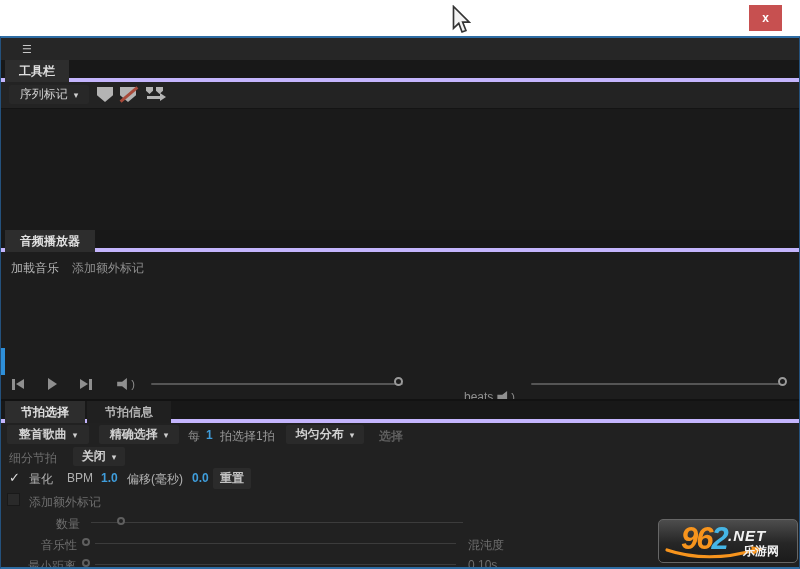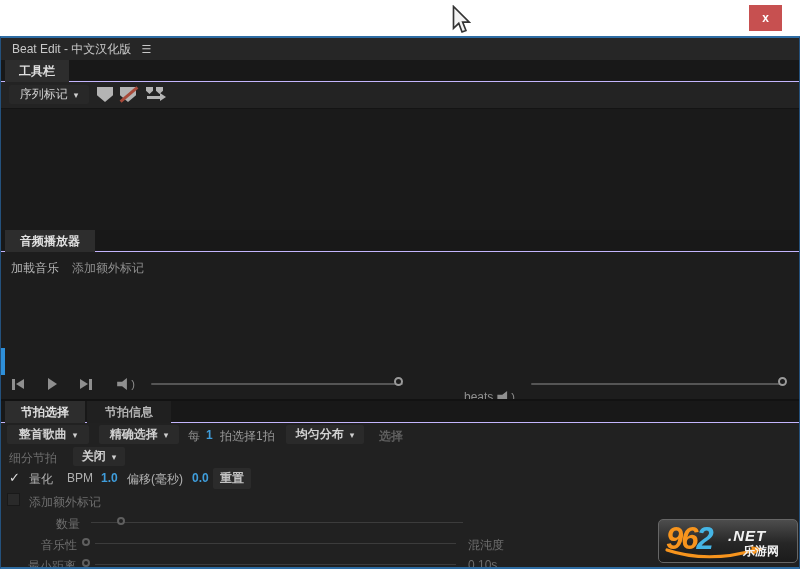--- a/index.html
+++ b/index.html
@@ -15,21 +15,21 @@
   .cursor { position:absolute; left:451px; top:5px; z-index:50; }
 
   
   .app { position:absolute; left:0; top:36px; width:800px; height:533px; background:#1d1d1d;
          border-top:2px solid #2e6da4; border-left:1px solid #24517c; border-right:1px solid #24517c; border-bottom:2px solid #2e6da4; overflow:hidden; }
 
   .titlebar { position:absolute; left:0; top:0; width:100%; height:22px; background:#262626; color:#c8c8c8; font-size:12px;
               display:flex; align-items:center; padding-left:11px; }
   .titlebar .menu-ic { margin-left:10px; font-size:11px; color:#c8c8c8; }
 
-  .tabstrip { position:absolute; left:0; width:100%; height:22px; background:#181818; border-bottom:1px solid #c4b5fd; }
+  .tabstrip { position:absolute; left:0; width:100%; height:22px; background:#181818; border-bottom:4px solid #c4b5fd; }
   .tab { position:absolute; top:0; height:22px; display:flex; align-items:center; justify-content:center;
          font-size:12px; font-weight:bold; color:#e0e0e0; background:#2d2d2d; padding:0 10px; }
   .tab.inactive { background:#202020; color:#b5b5b5; }
 
   .strip1 { top:22px; }
   .toolbar-row { position:absolute; left:0; top:44px; width:100%; height:26px; background:#232323;padding-left:24px; }
   .dark-panel1 { position:absolute; left:0; top:70px; width:100%; height:122px; background:#1a1a1a; border-top:1px solid #141414; }
 
   .dd-btn { position:absolute; height:19px; background:#2a2a2a; border-radius:2px; color:#d2d2d2; font-size:12px; font-weight:bold;
             display:flex; align-items:center; justify-content:center; gap:6px; cursor:pointer; }
@@ -76,21 +76,21 @@
   .sel-dis { color:#5f5f5f; font-weight:bold; }
   .chk-un { position:absolute; width:13px; height:13px; background:#2a2a2a; border:1px solid #191919; }
   .check { color:#dcdcdc; font-size:13px; }
 
   .s-track-dim { position:absolute; height:1px; background:#3c3c3c; cursor:pointer; }
   .knob-dim { position:absolute; width:8px; height:8px; border:2px solid #5f5f5f; border-radius:50%; background:#212121; cursor:pointer; }
 
   
   .wm { position:absolute; left:657px; top:481px; width:140px; height:44px; border-radius:5px;
         background:linear-gradient(#4d4d4d,#262626 55%,#1b1b1b); border:1px solid #666; overflow:hidden; }
-  .wm-num { position:absolute; left:7px; top:0px; font-size:31px; font-weight:bold; font-style:italic; letter-spacing:-2px; line-height:38px; }
+  .wm-num { position:absolute; left:22px; top:0px; font-size:31px; font-weight:bold; font-style:italic; letter-spacing:-2px; line-height:38px; }
   .wm-96 { color:#f7941d; } .wm-2 { color:#45b5e5; }
   .wm-net { position:absolute; left:69px; top:7px; font-size:15px; font-weight:bold; font-style:italic; color:#f2f2f2; letter-spacing:1px; }
   .wm-site { position:absolute; left:84px; top:23px; font-size:12px; font-weight:bold; color:#f2f2f2; }
   .wm-swoosh { position:absolute; left:4px; top:26px; }
 </style>
 </head>
 <body>
 
 <div class="screen">
 
@@ -102,21 +102,20 @@
 
   <div class="cursor">
     <svg width="20" height="30" viewBox="0 0 13 20">
       <path d="M1.5 1 L1.5 15.5 L5 12.2 L7.2 18 L9.8 17 L7.6 11.4 L12 11.4 Z" fill="#f2f2f2" stroke="#333" stroke-width="1.1"></path>
     </svg>
   </div>
 
   <div class="app">
 
     <div class="titlebar">
-      <span>Beat Edit - 中文汉化版</span>
       <span class="menu-ic">☰</span>
     </div>
 
     <div class="tabstrip strip1">
       <div class="tab" style="left:4px; width:64px;">
         <span>工具栏</span>
       </div>
     </div>
 
     <div class="toolbar-row">

